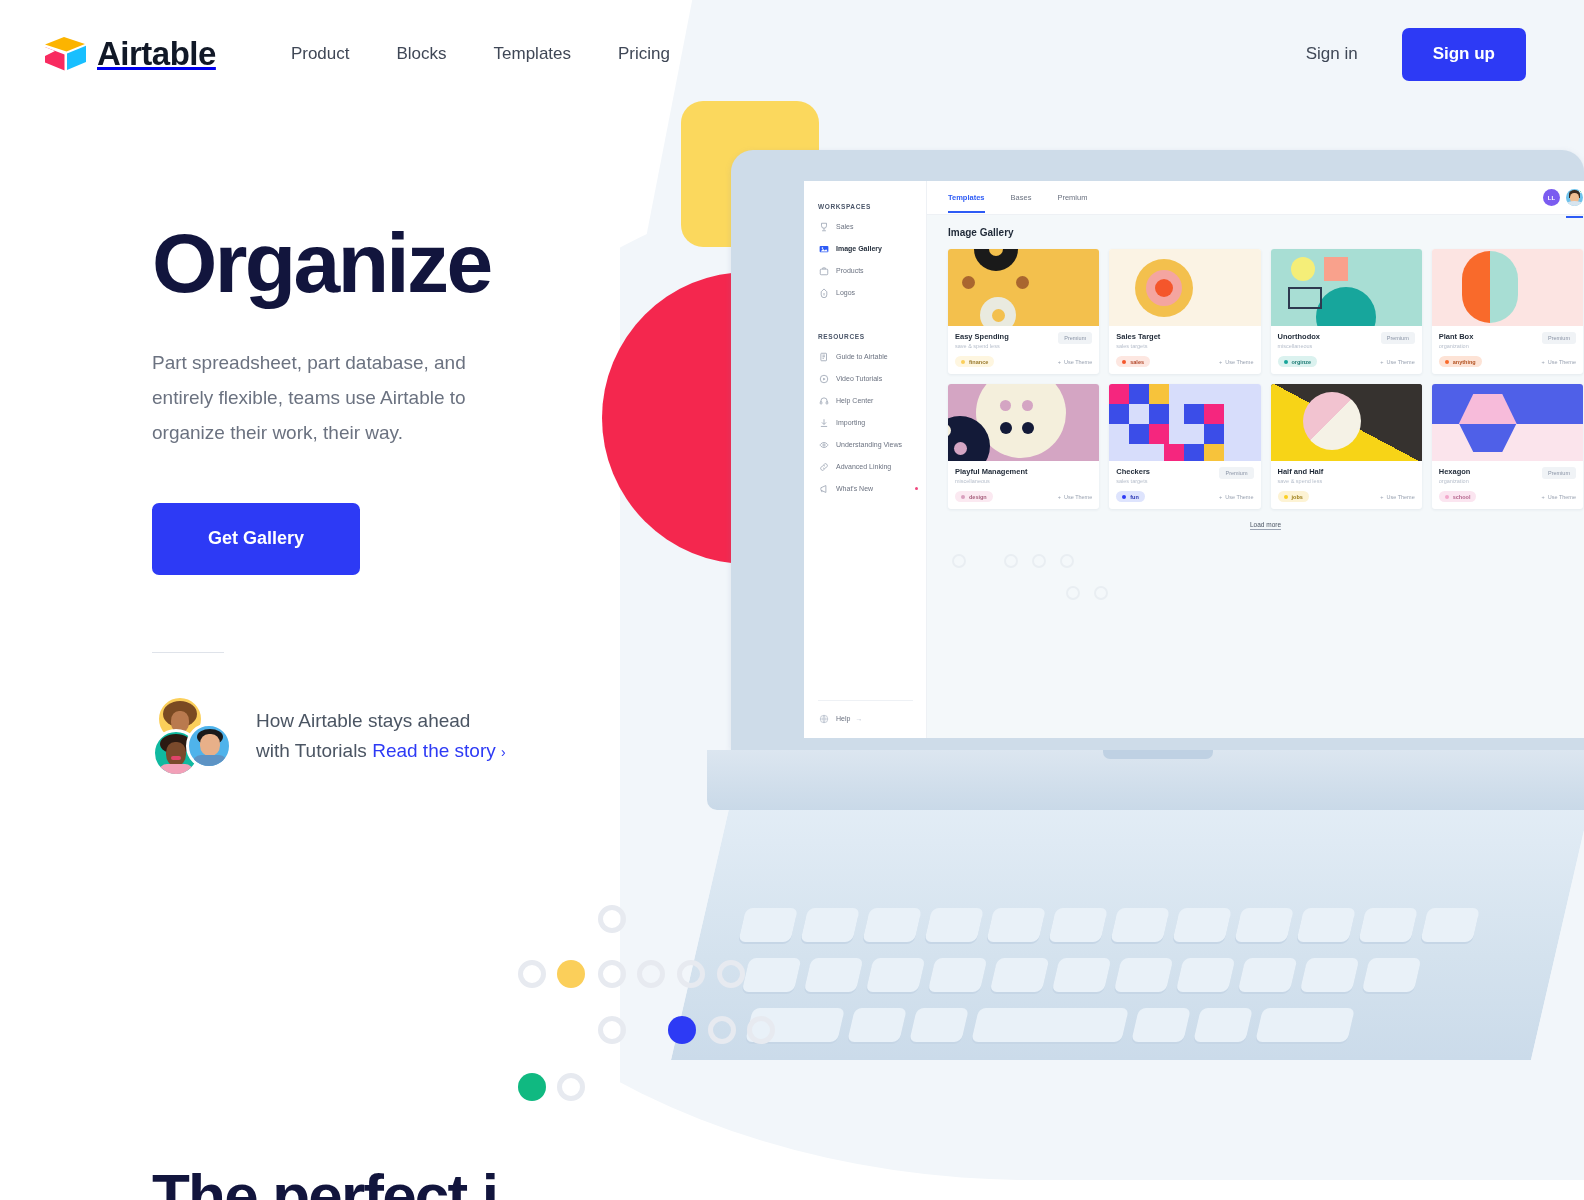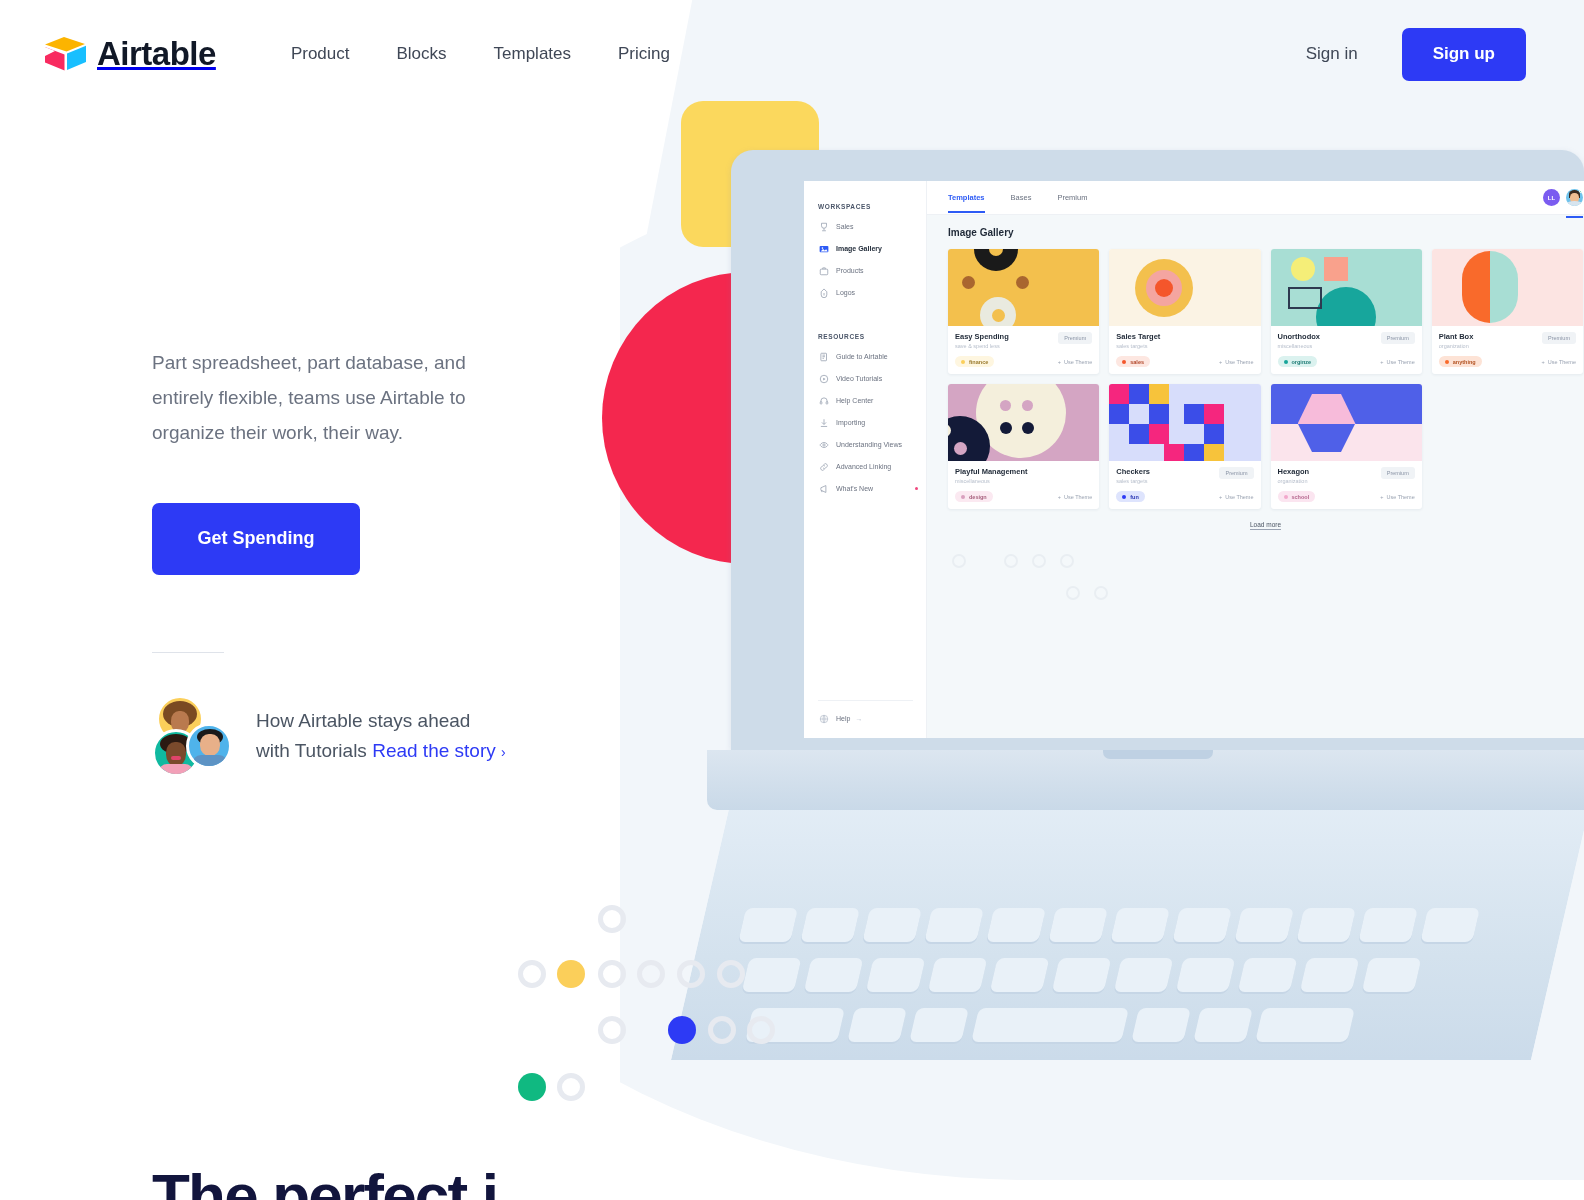--- a/index.html
+++ b/index.html
@@ -239,24 +239,24 @@
       <a href="#">Pricing</a>
     </nav>
     <div class="header-right">
       <a class="signin" href="#">Sign in</a>
       <button class="signup">Sign up</button>
     </div>
   </div>
 
   <div class="hero">
     <h1>
-      <br>
+      <span>Organize</span><br>
     </h1>
     <p>Part spreadsheet, part database, and entirely flexible, teams use Airtable to organize their work, their way.</p>
-    <button class="btn-primary">Get Spending</button>
+    <button class="btn-primary">Get Gallery</button>
     <div class="divider"></div>
 
     <div class="story">
       <div class="avatars">
         <div class="av av1">
           <div class="hair" style="left:4px;top:3px;width:34px;height:26px;background:#7A4A22;"></div>
           <div class="skin" style="left:12px;top:13px;width:18px;height:22px;background:#B97A4E;"></div>
         </div>
         <div class="av av2">
           <div class="hair" style="left:5px;top:2px;width:32px;height:20px;background:#2B1A12;"></div>
@@ -657,20 +657,44 @@
                       <span>fun</span>
                     </span>
                     <span class="usetheme">
                       <span>+</span>
                       <span>Use Theme</span>
                     </span>
                   </div>
                 </div>
               </div>
 
+              <div class="card">
+                <div class="thumb" style="background:#36322F;">
+                  <div class="sh" style="left:0;top:0;width:100%;height:100%;background:linear-gradient(208deg, #36322F 0%, #36322F 50%, #F7D417 50%, #F7D417 100%);"></div>
+                  <div class="sh cir" style="left:32px;top:8px;width:58px;height:58px;background:linear-gradient(135deg,#F2C3D0 0%,#F2C3D0 48%,#F5F2E6 48%,#F5F2E6 100%);"></div>
+                </div>
+                <div class="cbody">
+                  <div class="crow1">
+                    <div>
+                      <div class="ctitle">Half and Half</div>
+                      <div class="csub">save &amp; spend less</div>
+                    </div>
+                  </div>
+                  <div class="crow2">
+                    <span class="tag" style="background:#FDF3D4;color:#9A7B12;">
+                      <span class="tagdot" style="background:#FBCF23;"></span>
+                      <span>jobs</span>
+                    </span>
+                    <span class="usetheme">
+                      <span>+</span>
+                      <span>Use Theme</span>
+                    </span>
+                  </div>
+                </div>
+              </div>
 
               <div class="card">
                 <div class="thumb" style="background:#FBE4EC;">
                   <div class="sh" style="left:0;top:0;width:100%;height:52%;background:#4F60E8;"></div>
                   <div class="sh" style="left:27px;top:10px;width:58px;height:58px;background:#4F60E8;clip-path:polygon(25% 0,75% 0,100% 50%,75% 100%,25% 100%,0 50%);"></div>
                   <div class="sh" style="left:27px;top:10px;width:58px;height:30px;background:#F7BBDA;clip-path:polygon(25% 0,75% 0,100% 100%,0 100%);"></div>
                 </div>
                 <div class="cbody">
                   <div class="crow1">
                     <div>

